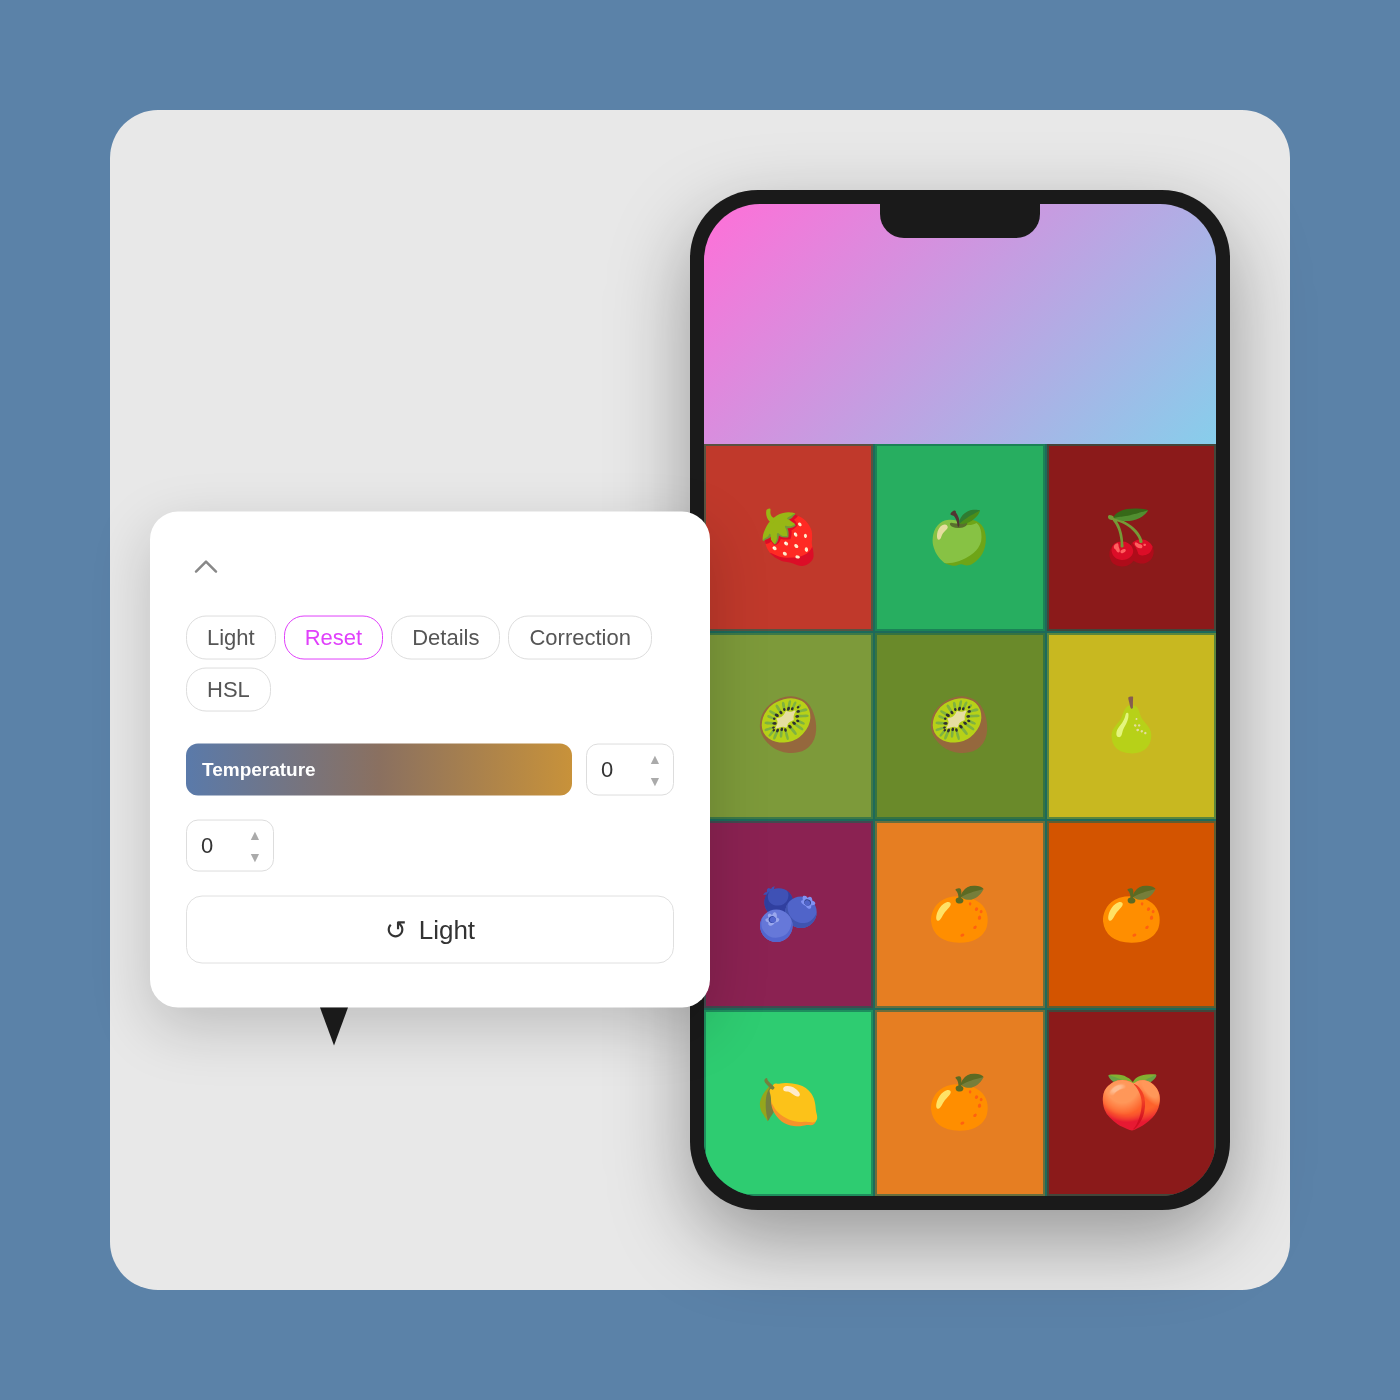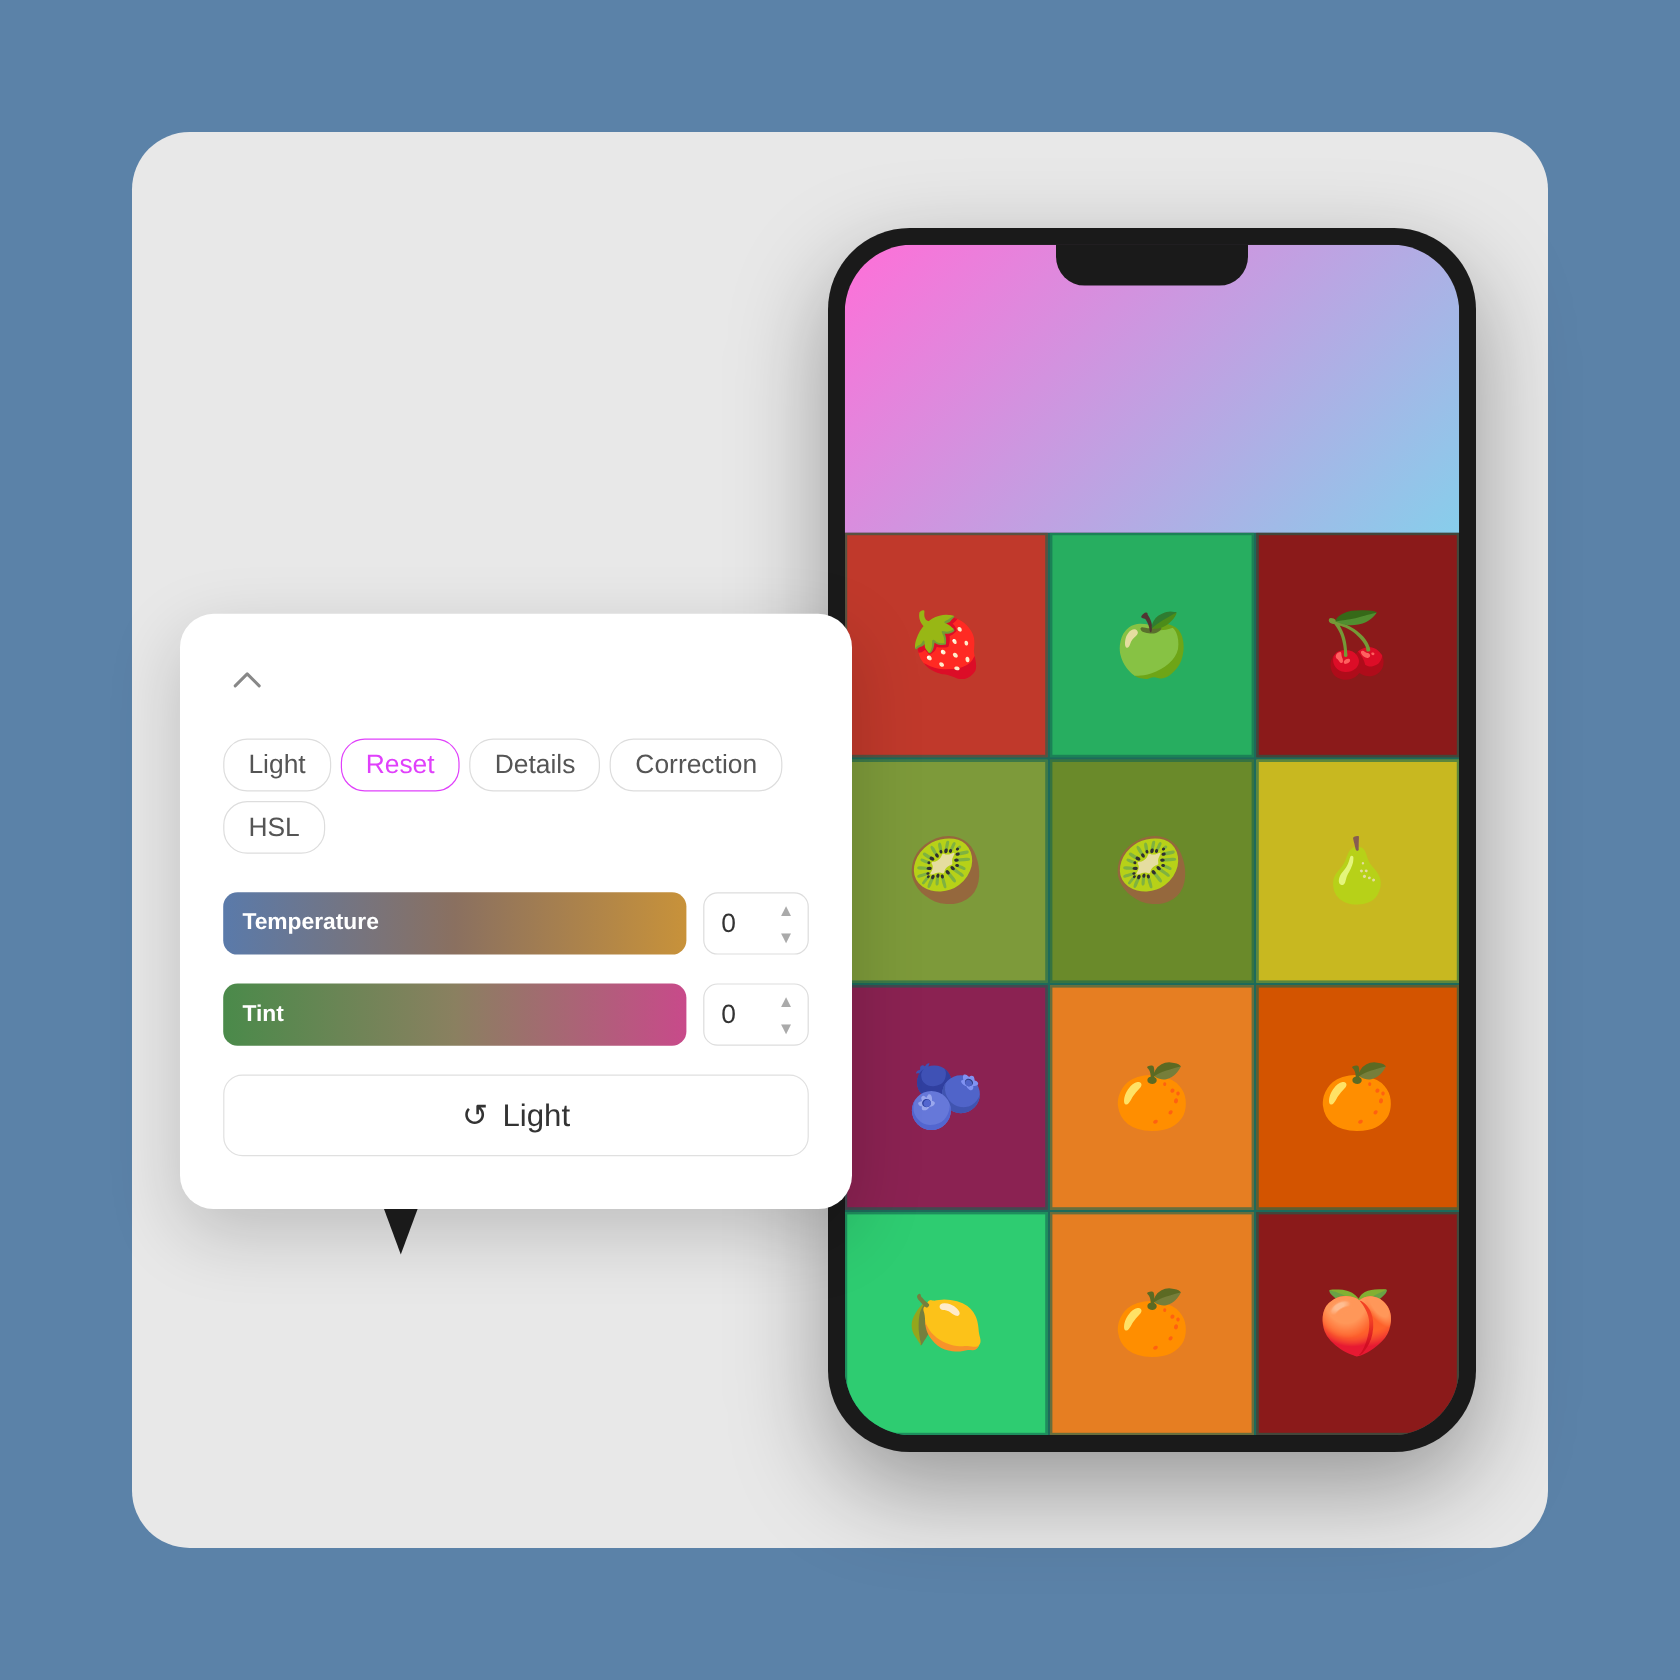--- a/index.html
+++ b/index.html
@@ -345,23 +345,20 @@
           <div class="stepper">
             <div class="stepper-btn">▲</div>
             <div class="stepper-btn">▼</div>
           </div>
         </div>
       </div>
     </div>
 
     <div class="slider-row">
       <div class="slider-container">
-        <div class="slider-track tint-track">
-          <span class="slider-label">Tint</span>
-        </div>
         <div class="slider-value-box">
           <span class="slider-value">0</span>
           <div class="stepper">
             <div class="stepper-btn">▲</div>
             <div class="stepper-btn">▼</div>
           </div>
         </div>
       </div>
     </div>
 

